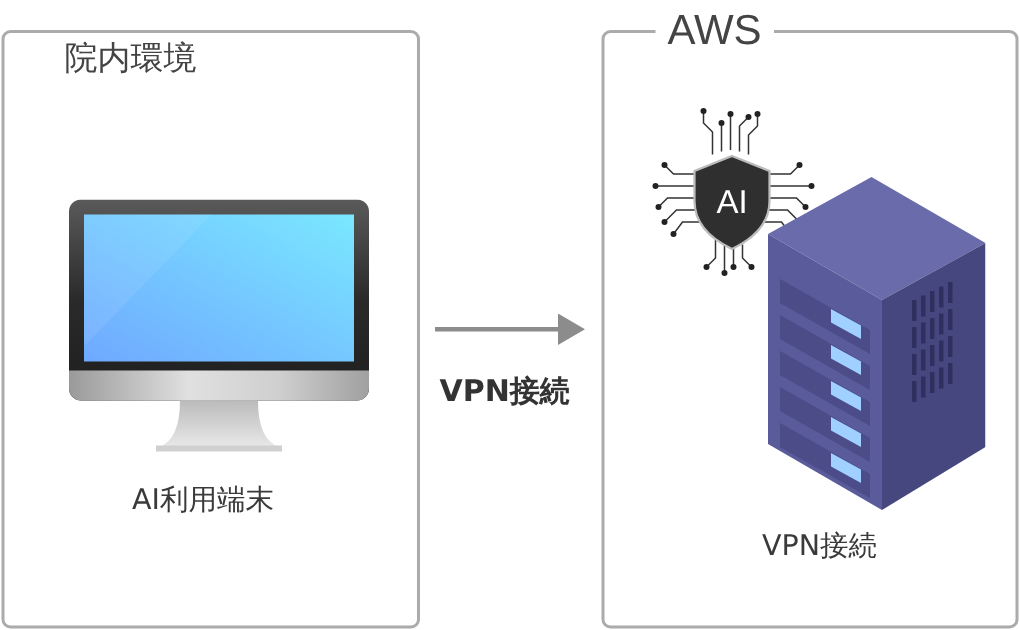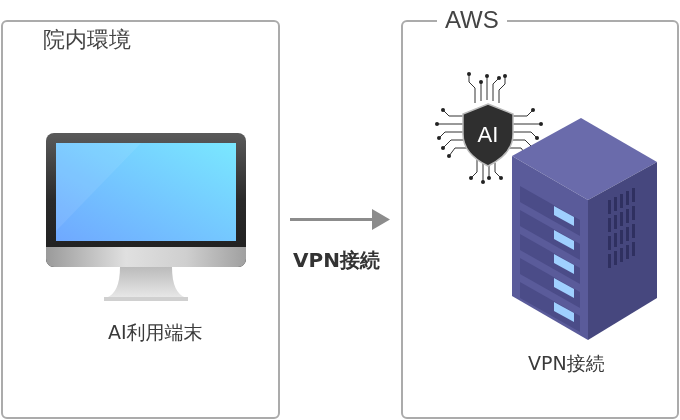--- a/index.html
+++ b/index.html
@@ -4,22 +4,22 @@
 <style>
   html, body { margin:0; padding:0; background:#ffffff; }
   body { width:680px; height:420px; position:relative; overflow:hidden;
          font-family:"DejaVu Sans","Liberation Sans",sans-serif; color:#333; }
   .group { position:absolute; border:2px solid #ababab; border-radius:6px; box-sizing:border-box; }
   #g-left  { left:1px;   top:20px; width:279px; height:399px; }
   #g-right { left:401px; top:20px; width:278px; height:399px; }
   .group-title { position:absolute; top:-16px; background:#fff; padding:0 8px;
                  font-size:22px; line-height:28px; color:#444; }
   #g-left .group-title  { left:32px;margin-top:20px; }
-  #g-right .group-title { left:34px; font-family:"Liberation Sans",sans-serif; font-size:24px; }
-  .caption { position:absolute; font-size:19px; color:#3a3a3a; white-space:nowrap;margin-left:20px; }
+  #g-right .group-title { left:34px; font-family:"Liberation Sans",sans-serif; font-size:28px; }
+  .caption { position:absolute; font-size:19px; color:#3a3a3a; white-space:nowrap; }
   #cap-left  { left:88px;  top:320px; }
   #cap-right { left:508px; top:351px; }
   .arrow { position:absolute; left:290px; top:209px; width:100px; height:22px; }
   .vpn { position:absolute; left:293px; top:247px; font-weight:bold; font-size:20px; color:#333; }
   .monitor { position:absolute; left:46px; top:133px; width:200px; height:172px; }
   .ai-chip { position:absolute; left:425px; top:68px; width:125px; height:120px; }
   .server  { position:absolute; left:512px; top:118px; width:145px; height:222px; }
 </style>
 </head>
 <body>

